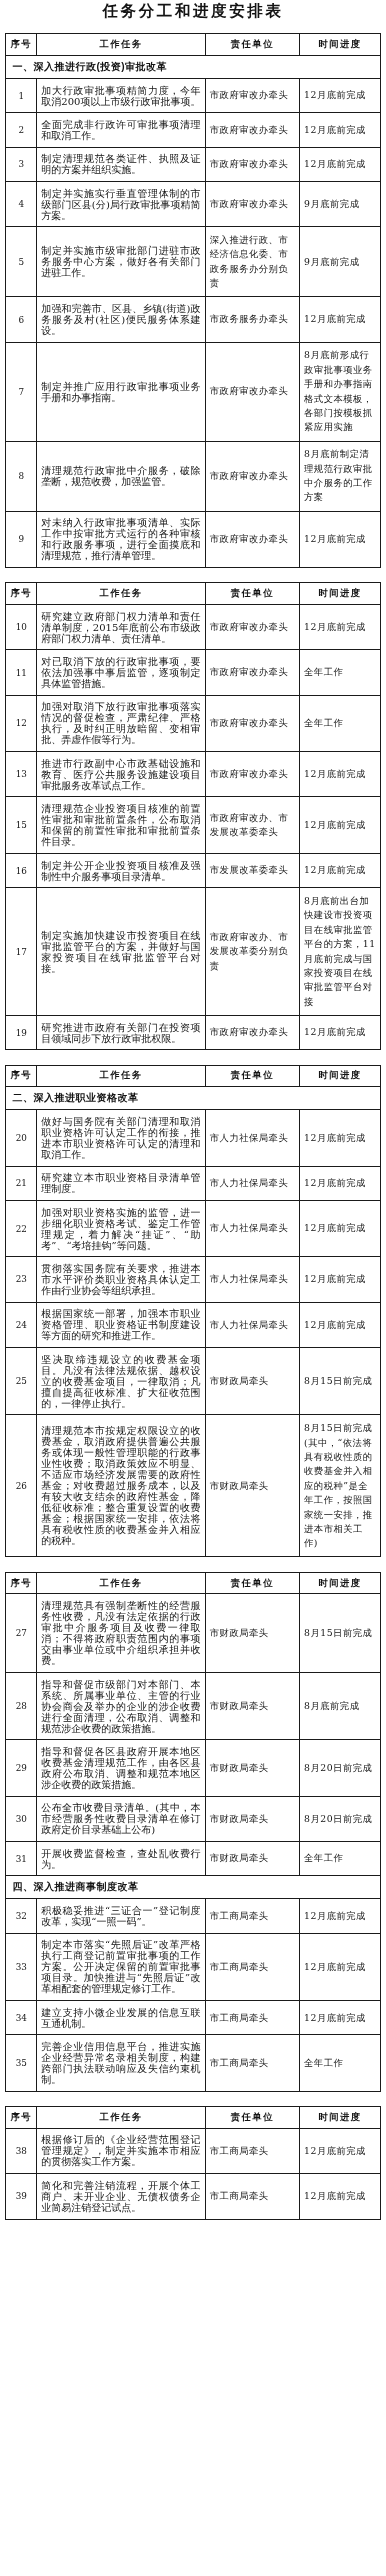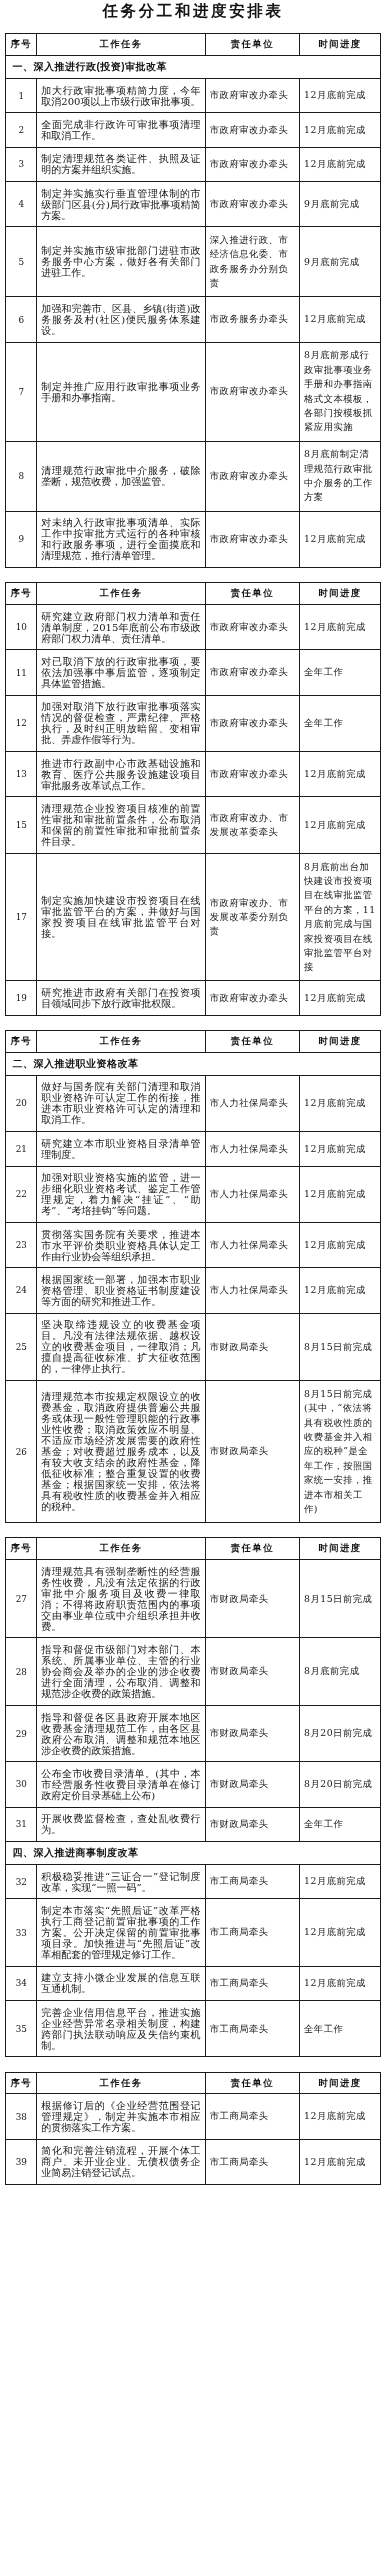--- a/index.html
+++ b/index.html
@@ -178,20 +178,26 @@
           <td class="unit">市政府审改办牵头</td>
           <td class="time">12月底前完成</td>
         </tr>
         <tr>
           <td class="no">15</td>
           <td class="task">清理规范企业投资项目核准的前置性审批和审批前置条件，公布取消和保留的前置性审批和审批前置条件目录。</td>
           <td class="unit">市政府审改办、市发展改革委牵头</td>
           <td class="time">12月底前完成</td>
         </tr>
         <tr>
+          <td class="no">16</td>
+          <td class="task">制定并公开企业投资项目核准及强制性中介服务事项目录清单。</td>
+          <td class="unit">市发展改革委牵头</td>
+          <td class="time">12月底前完成</td>
+        </tr>
+        <tr>
           <td class="no">17</td>
           <td class="task">制定实施加快建设市投资项目在线审批监管平台的方案，并做好与国家投资项目在线审批监管平台对接。</td>
           <td class="unit">市政府审改办、市发展改革委分别负责</td>
           <td class="time">8月底前出台加快建设市投资项目在线审批监管平台的方案，11月底前完成与国家投资项目在线审批监管平台对接</td>
         </tr>
         <tr>
           <td class="no">19</td>
           <td class="task">研究推进市政府有关部门在投资项目领域同步下放行政审批权限。</td>
           <td class="unit">市政府审改办牵头</td>
           <td class="time">12月底前完成</td>

